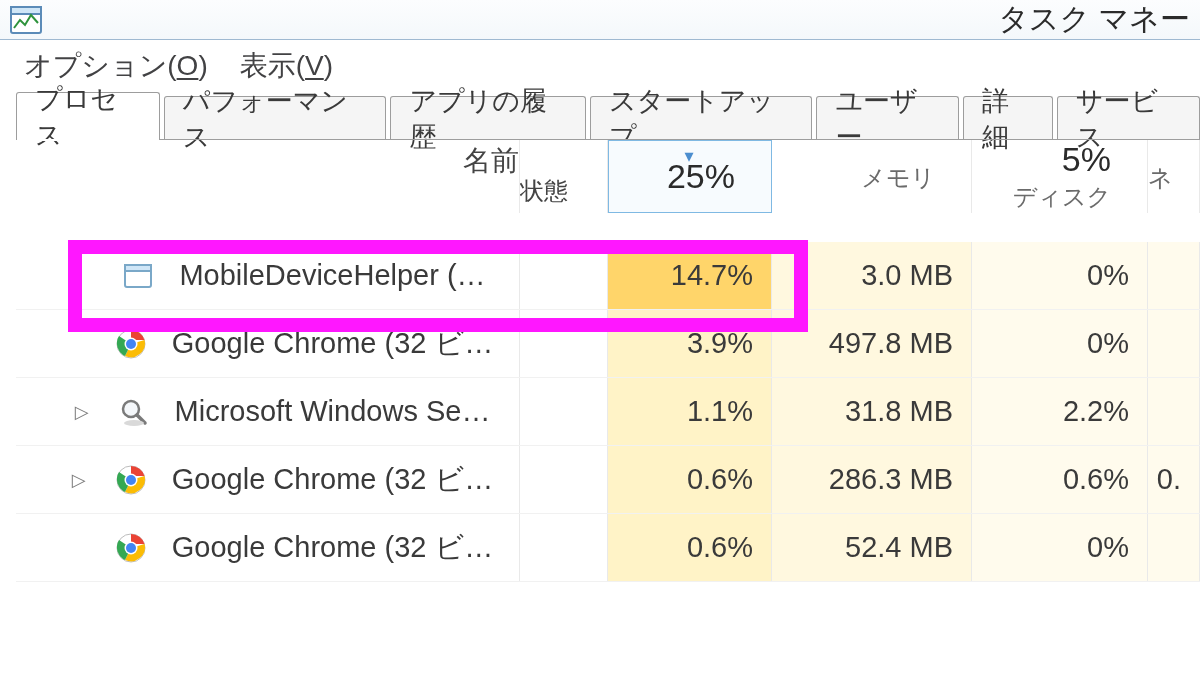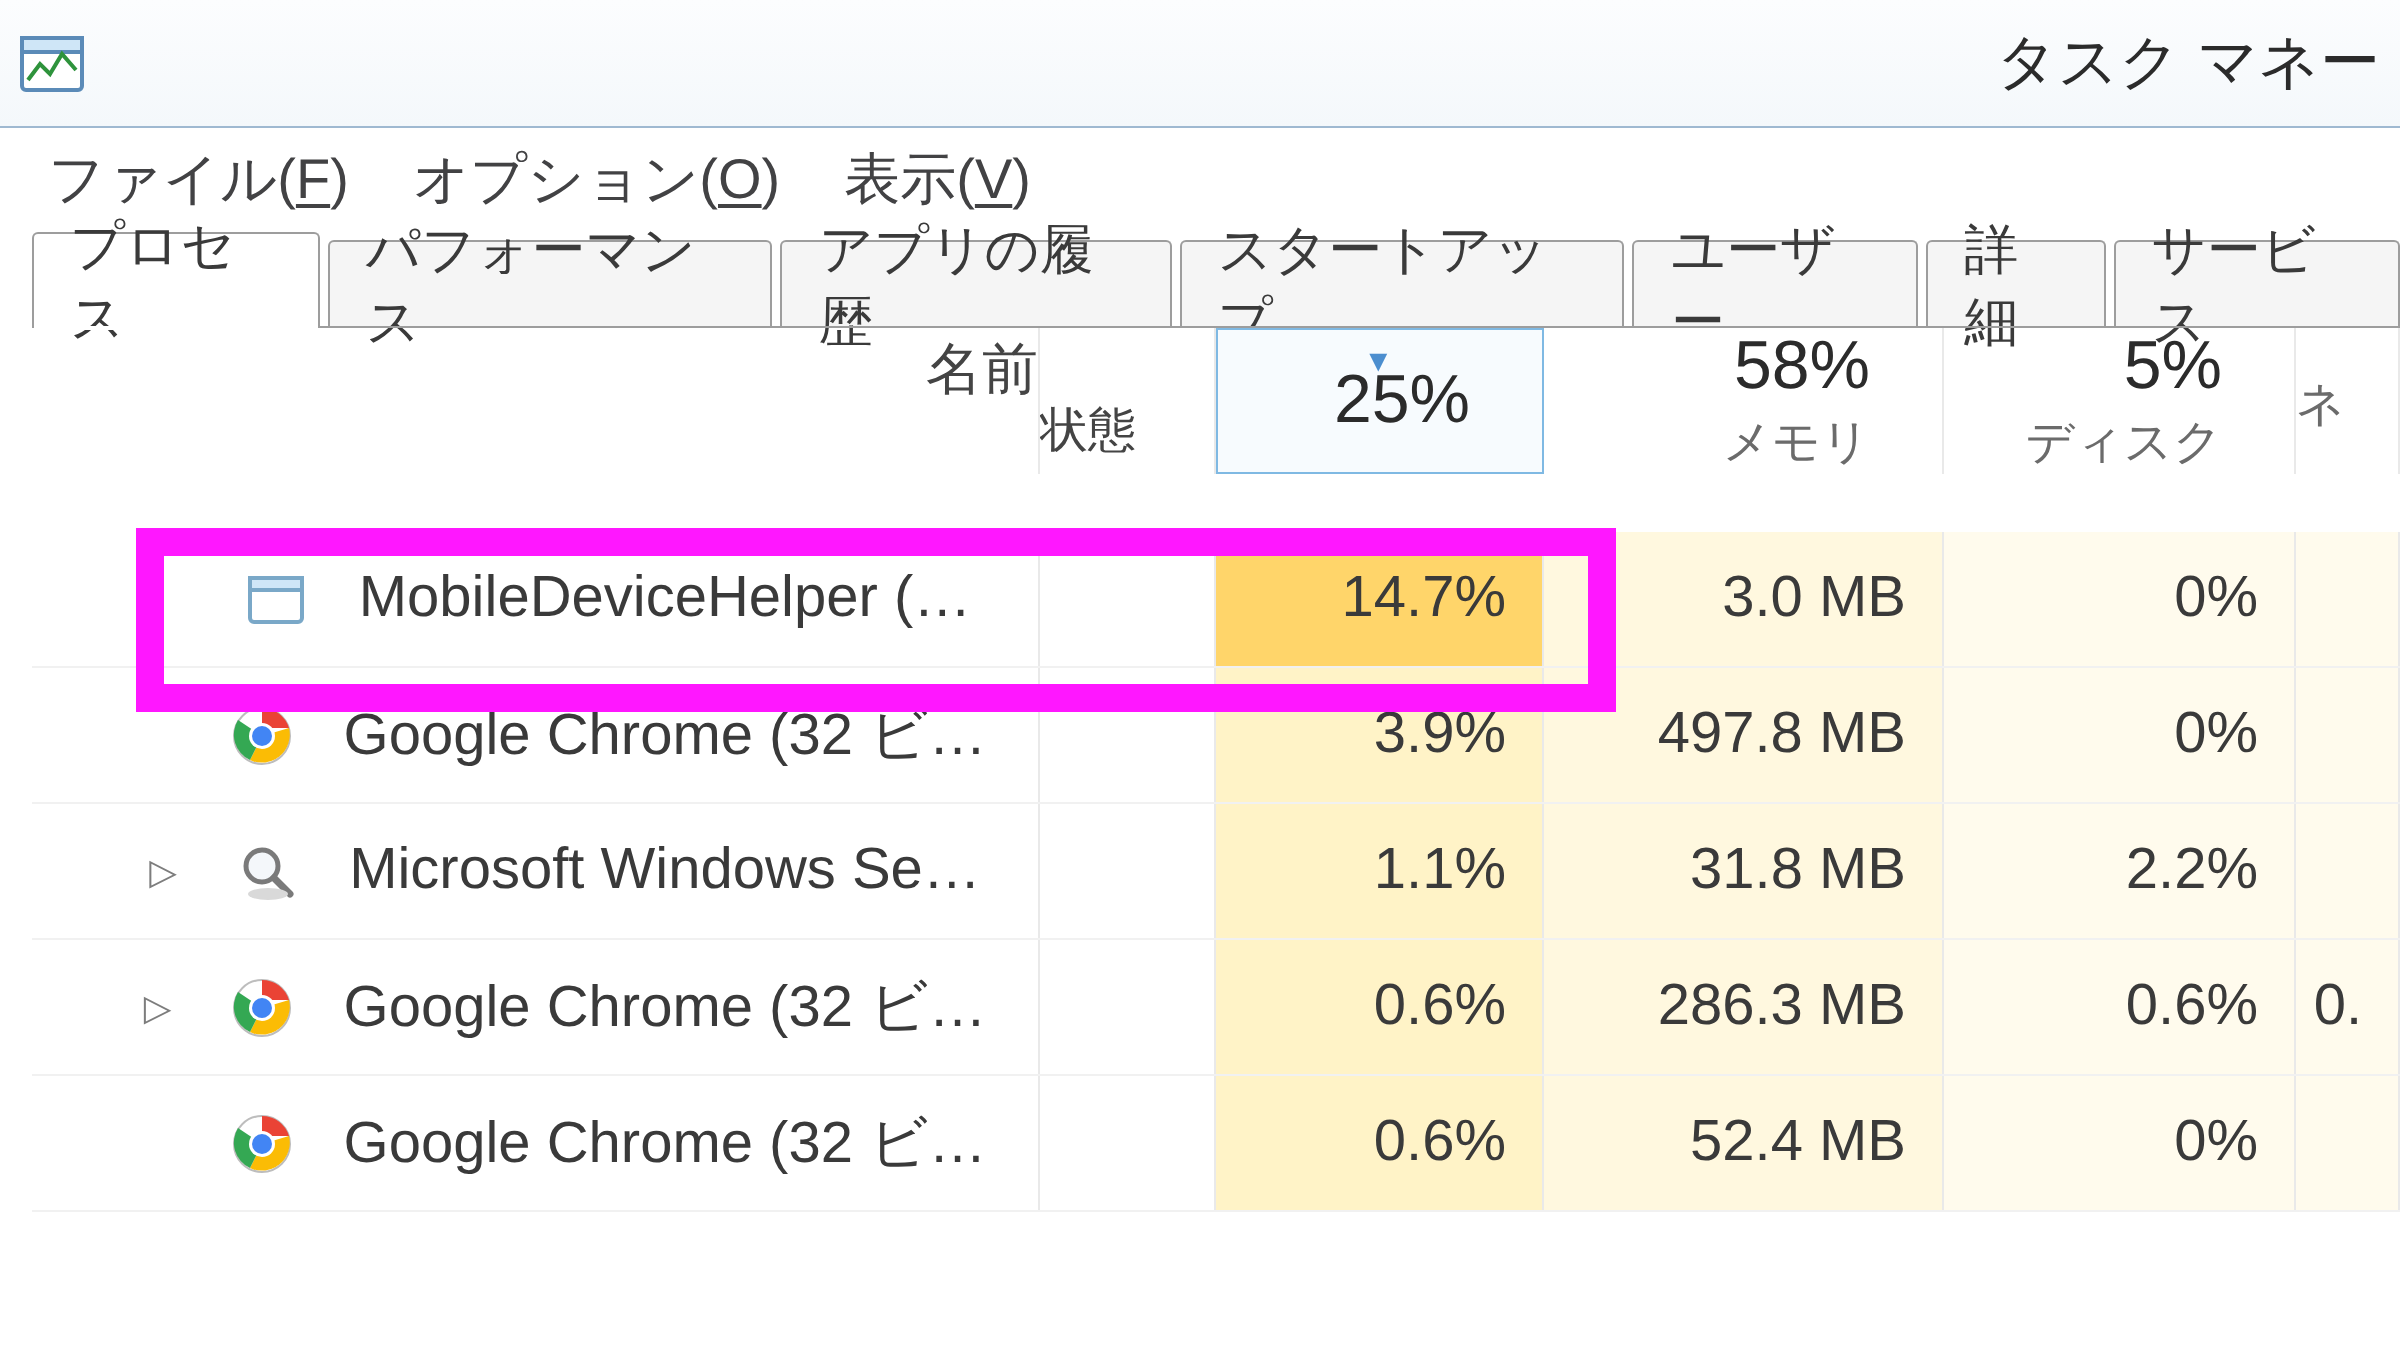--- a/index.html
+++ b/index.html
@@ -1,19 +1,19 @@
 <!DOCTYPE html>
 <html><head>
   <meta charset="utf-8">
   <style>
     * { margin:0; padding:0; box-sizing:border-box; font-family:"Yu Gothic UI","Meiryo","Segoe UI",sans-serif; -webkit-font-smoothing:antialiased; }
     body { width:1200px; height:685px; overflow:hidden; background:#fff; font-size:26px; color:#424244; }
 
     
-    .titlebar { height:64px; background:linear-gradient(#fcfdfe,#f4f8fb); border-bottom:1px solid #9fb9d1; display:flex; align-items:center; padding:0 10px; }
+    .titlebar { height:40px; background:linear-gradient(#fcfdfe,#f4f8fb); border-bottom:1px solid #9fb9d1; display:flex; align-items:center; padding:0 10px; }
     .titlebar .appicon { width:32px; height:28px; margin-right:8px; }
     .titlebar .titletext { margin-left:auto; font-size:30px; color:#2b2b2b; white-space:nowrap; }
     
     .appicon svg { display:block; }
 
     
     .menubar { height:52px; display:flex; align-items:center; padding:0 20px 0 24px; gap:32px; font-size:28px; }
     .menubar .mitem { cursor:default; }
     .menubar .mitem u { text-decoration:underline; text-underline-offset:3px; }
 
@@ -76,21 +76,20 @@
     <svg width="32" height="28" viewBox="0 0 32 28">
       <rect x="1" y="1" width="30" height="26" rx="2" fill="#fff" stroke="#5b8bb8" stroke-width="2"></rect>
       <rect x="1" y="1" width="30" height="7" fill="#cfe6f7" stroke="#5b8bb8" stroke-width="2"></rect>
       <polyline points="4,22 10,14 15,19 21,9 28,17" fill="none" stroke="#2e933c" stroke-width="2"></polyline>
     </svg>
   </span>
   <span class="titletext">タスク マネー</span>
 </div>
 
 <div class="menubar">
-  <span class="mitem"><span>ファイル(<u>F</u>)</span></span>
   <span class="mitem"><span>オプション(<u>O</u>)</span></span>
   <span class="mitem"><span>表示(<u>V</u>)</span></span>
 </div>
 
 <div class="tabstrip">
   <div class="tab active">
       <span>プロセス</span>
     </div>
   <div class="tab">
       <span>パフォーマンス</span>
@@ -120,21 +119,20 @@
         <span class="lbl">名前</span>
       </div>
       <div class="cell c-status">
         <span class="lbl">状態</span>
       </div>
       <div class="cell c-cpu">
         <span class="sortcaret">▾</span>
         <span class="pct">25%</span>
       </div>
       <div class="cell c-mem">
-        <span class="pct">58%</span>
         <span class="lbl">メモリ</span>
       </div>
       <div class="cell c-disk">
         <span class="pct">5%</span>
         <span class="lbl">ディスク</span>
       </div>
       <div class="cell c-net">
         <span class="pct"></span>
         <span class="lbl">ネ</span>
       </div>

